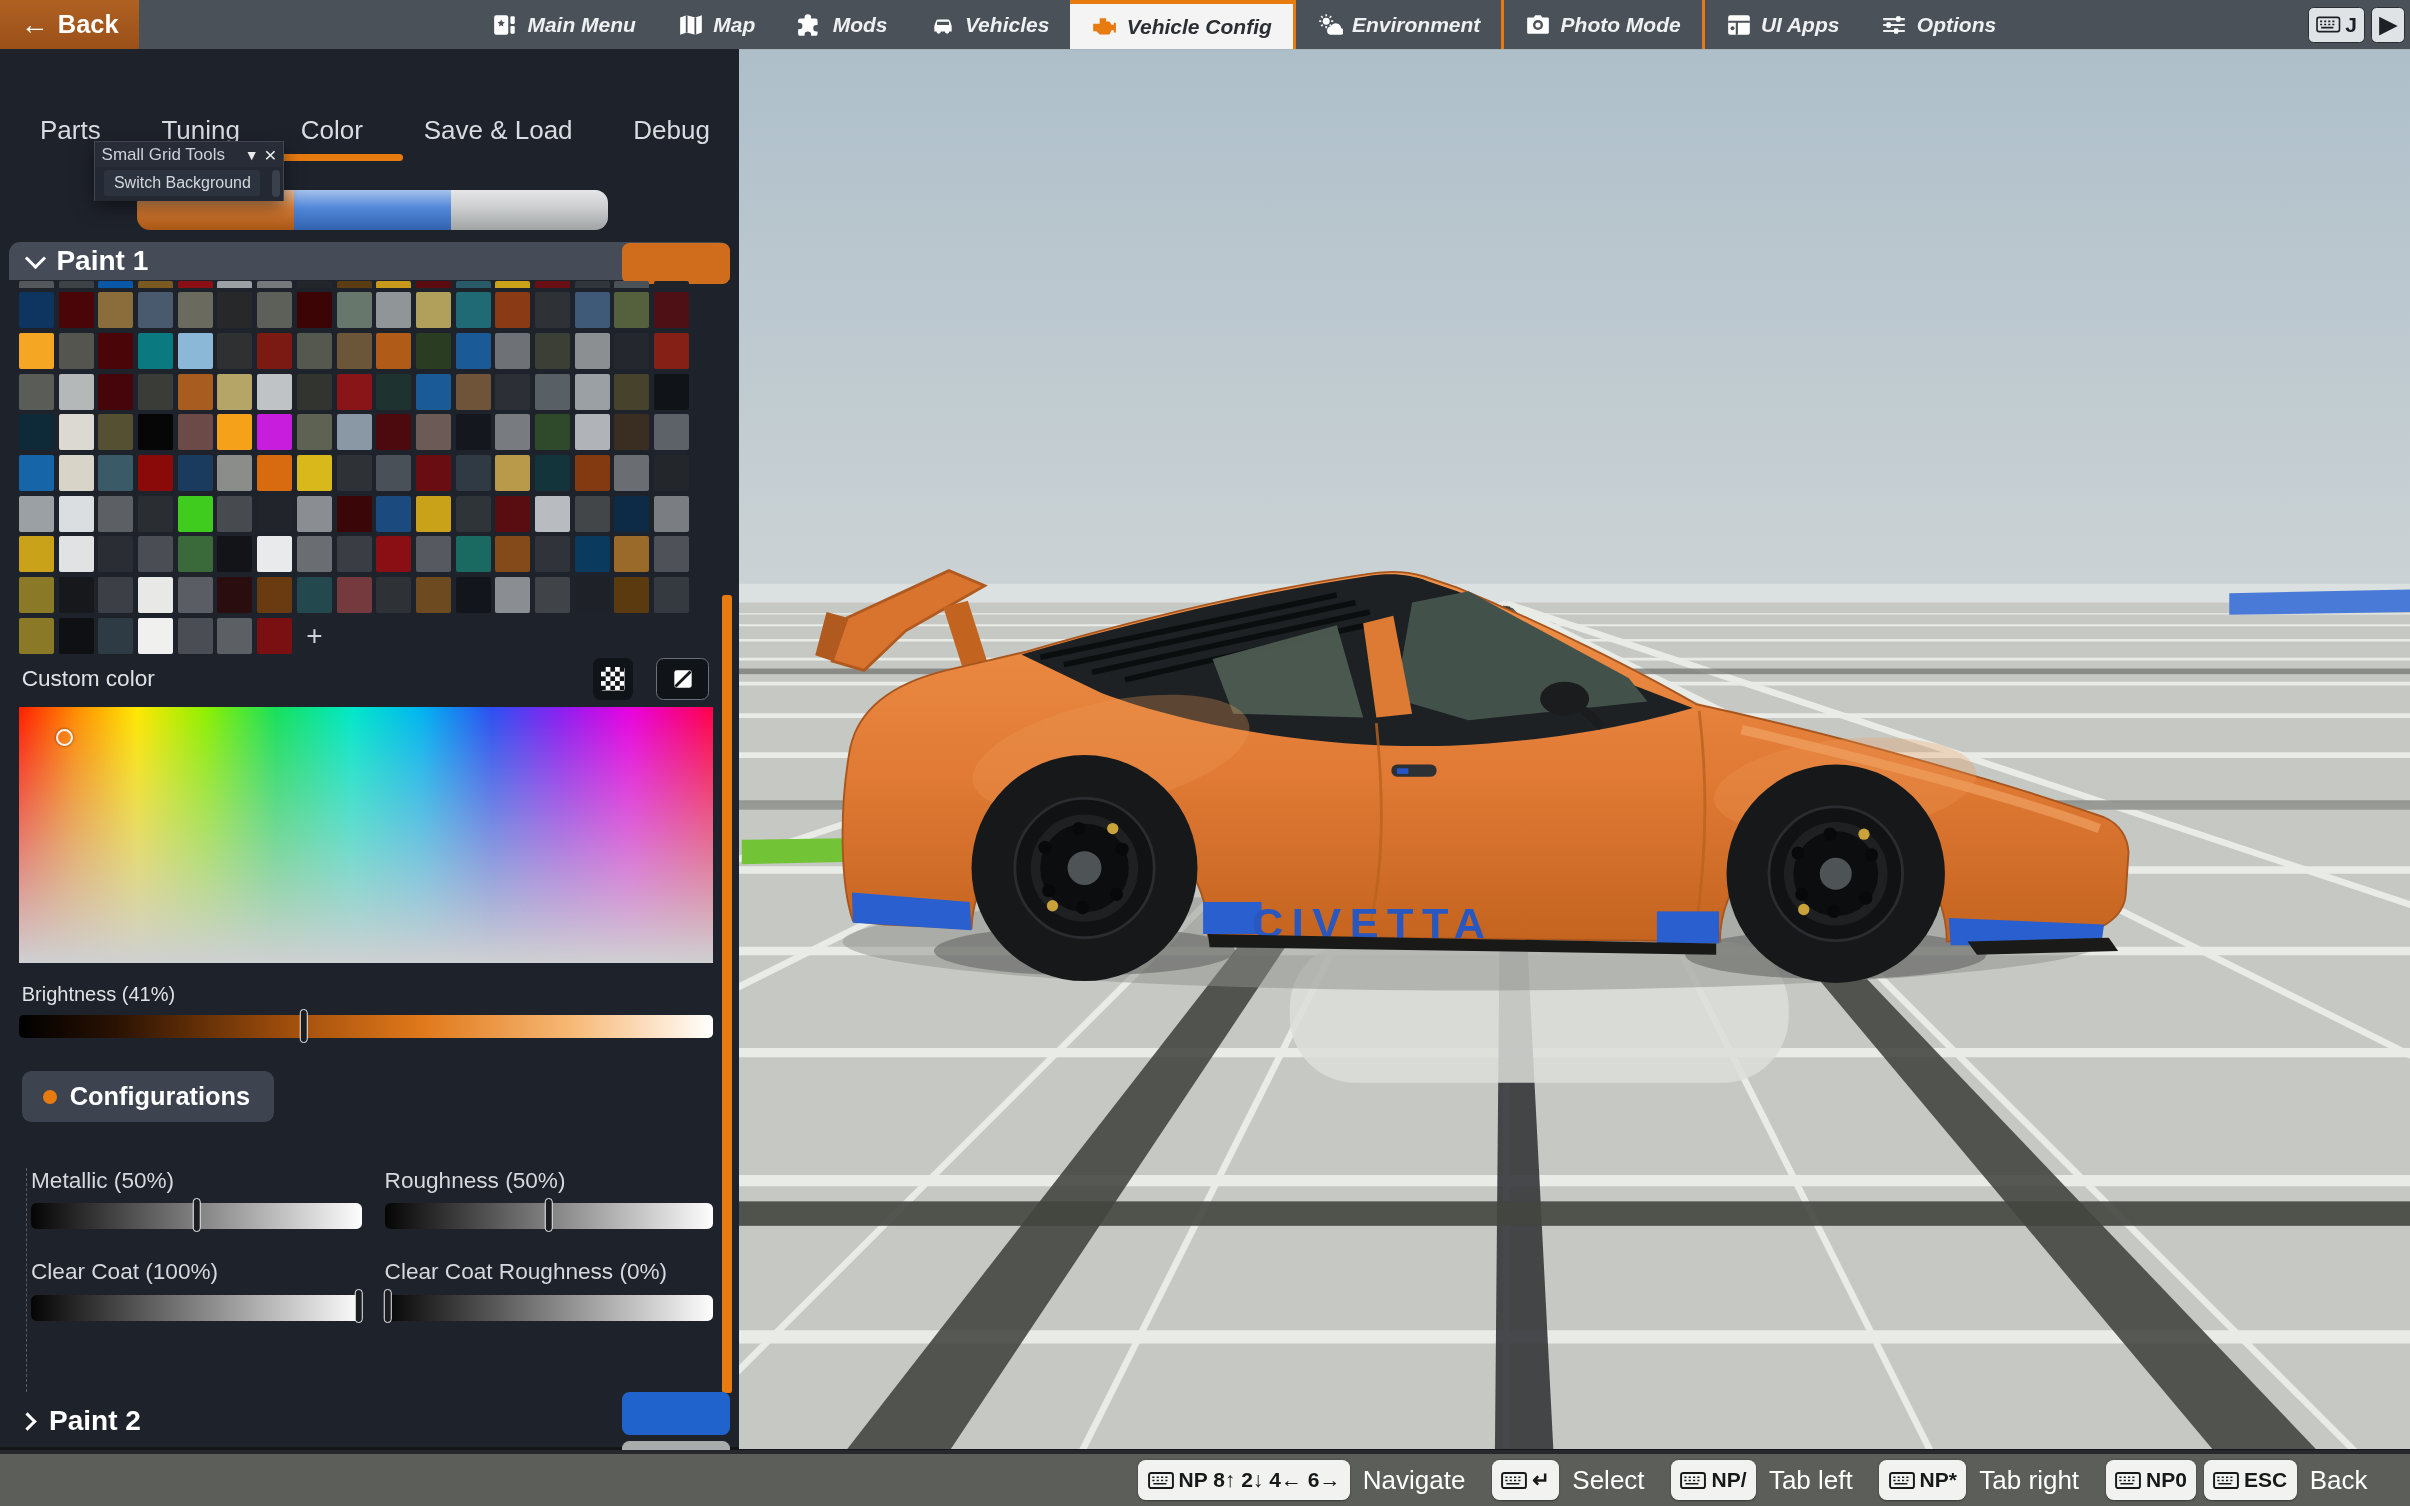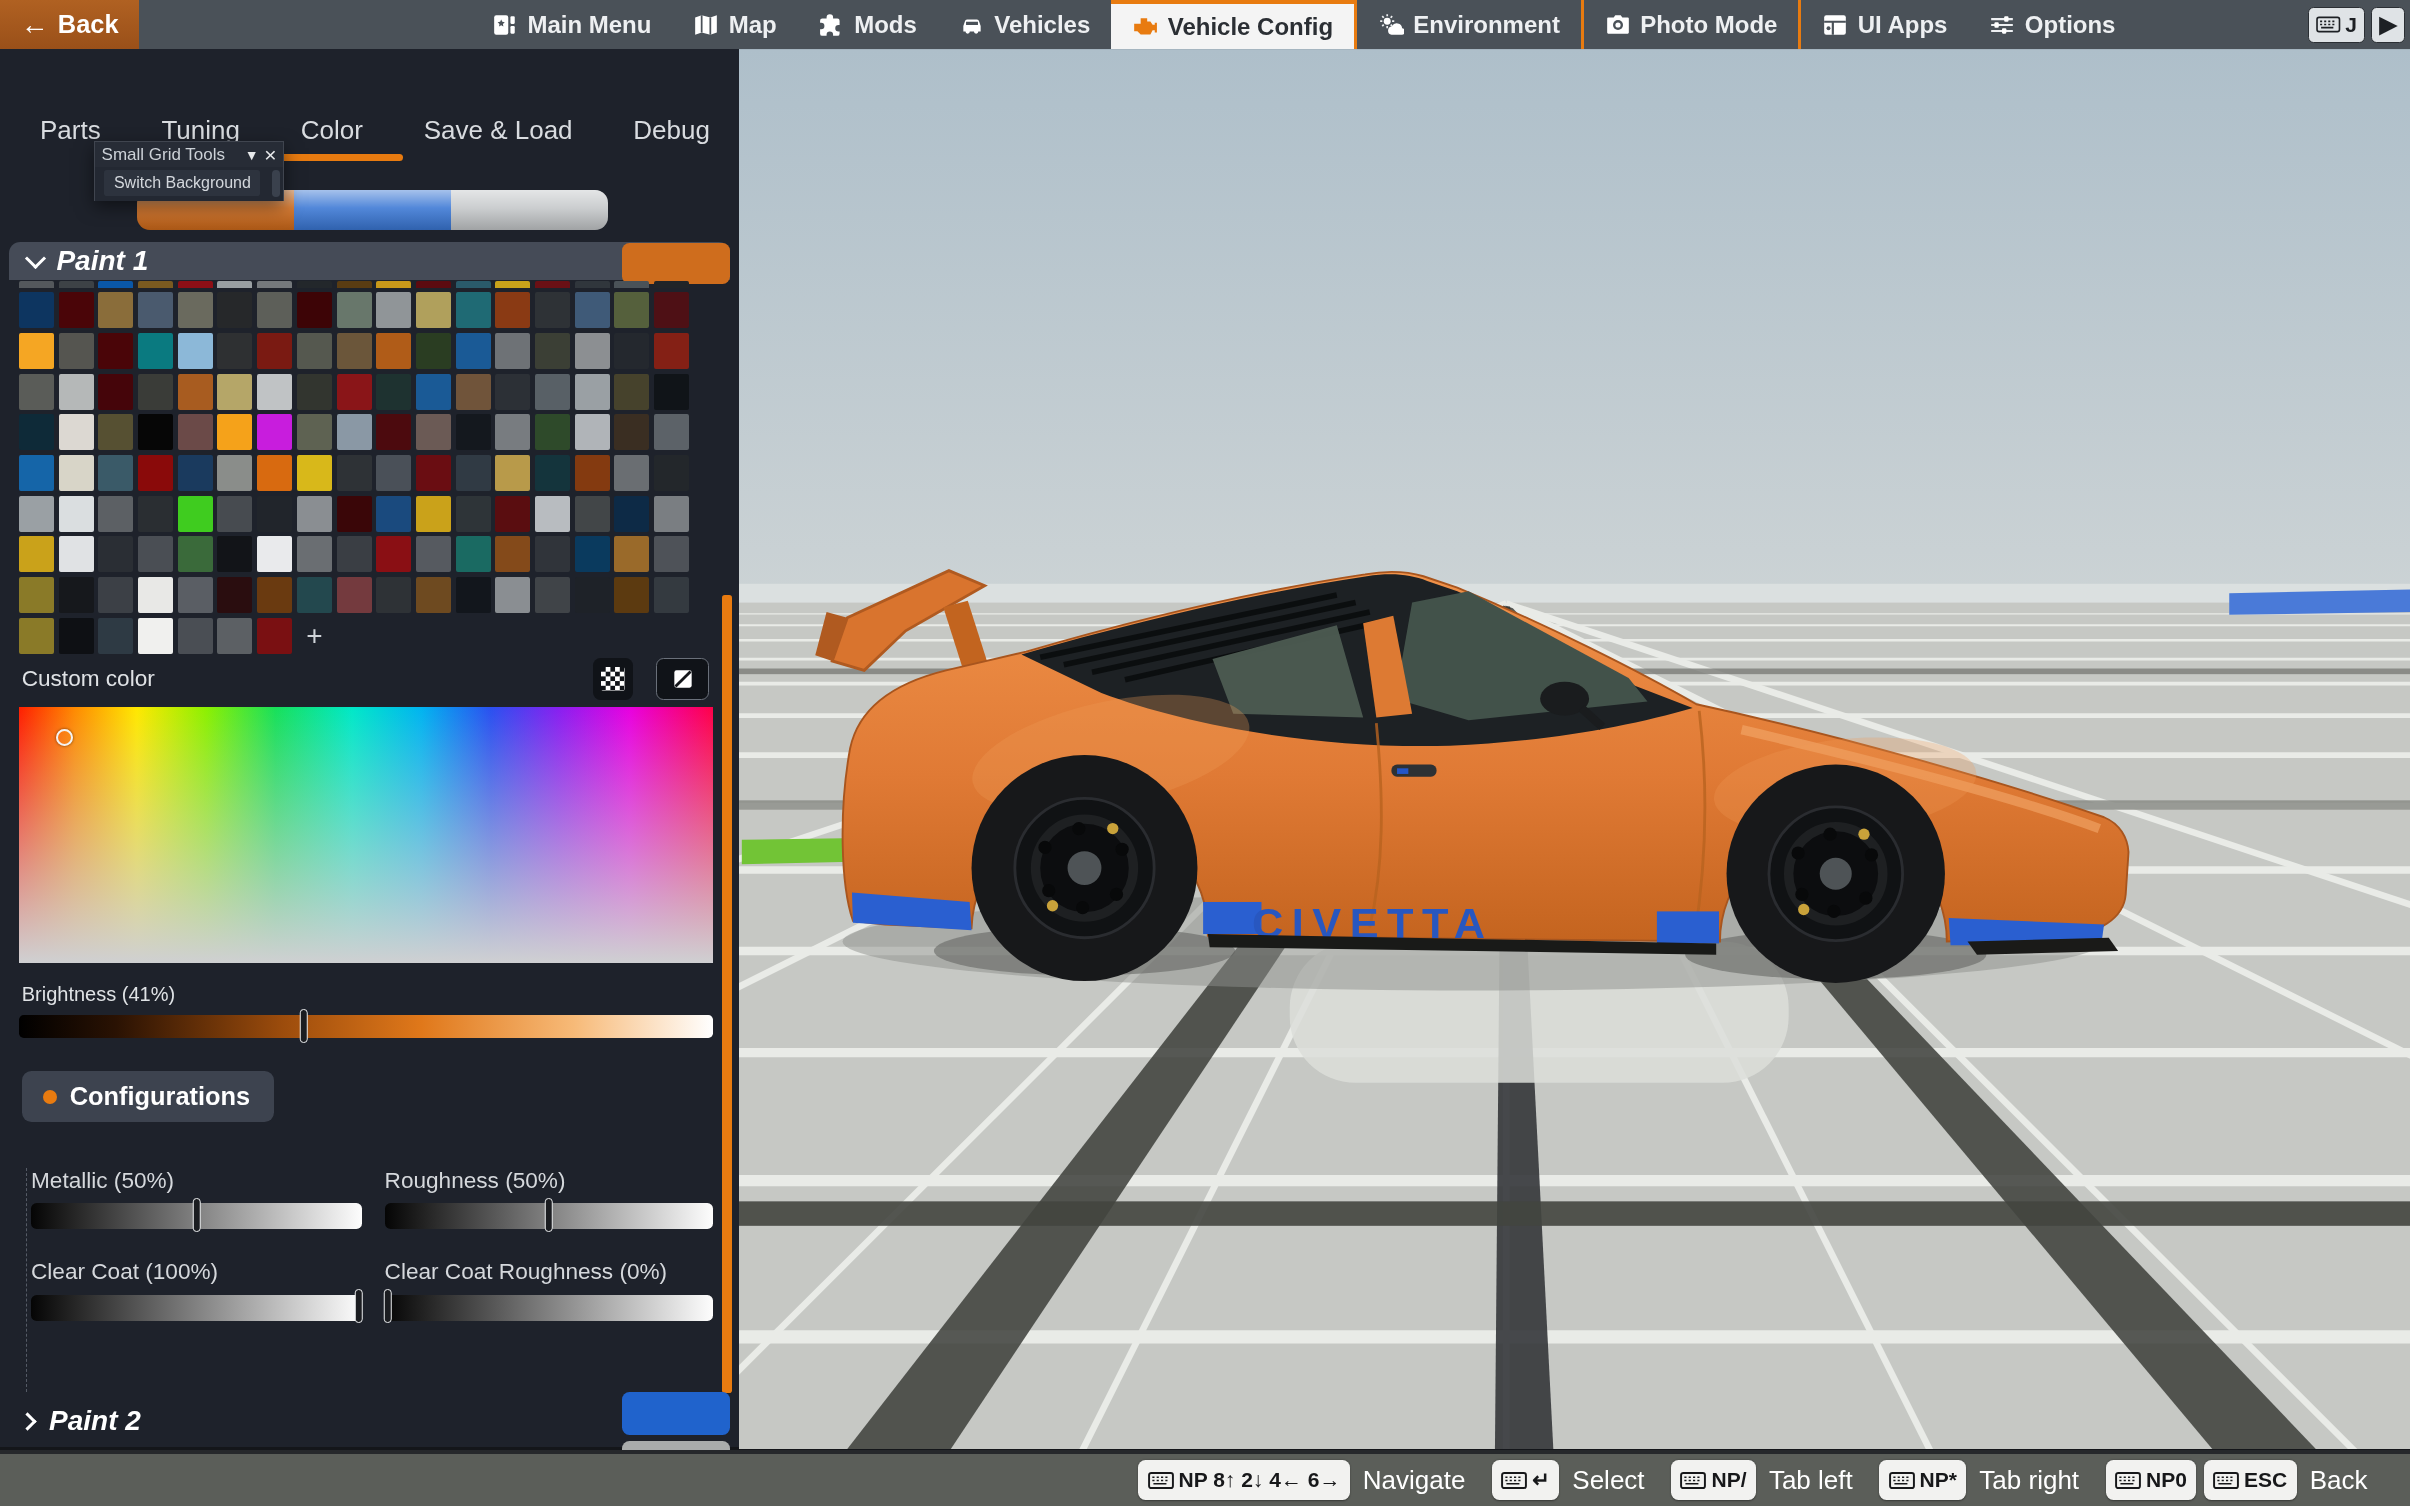--- a/index.html
+++ b/index.html
@@ -5,21 +5,21 @@
   * { margin:0; padding:0; box-sizing:border-box; }
   html,body { width:2411px; height:1507px; overflow:hidden; background:#14161a;
     font-family:"Liberation Sans", sans-serif; }
   #app { position:relative; width:2411px; height:1507px; overflow:hidden; }
 
   
   #topbar { position:absolute; left:0; top:0; width:2411px; height:49px; background:#4a5158; display:flex; align-items:stretch; }
   #back-btn { width:139px; background:linear-gradient(180deg,#b06122,#9a5019); color:#fff; display:flex; align-items:center; justify-content:center; gap:9.4px; font-size:25.4px; font-weight:bold; cursor:pointer; }
   #back-btn .arr { font-size:28px; font-weight:bold; }
   #topnav { position:absolute; left:471px; top:0; height:49px; display:flex; align-items:stretch; }
-  .nav-item { display:flex; align-items:center; gap:9.4px; padding:0 21px; color:#eef0f2; font-size:24px; font-weight:bold; cursor:pointer; }
+  .nav-item { display:flex; align-items:center; gap:9.4px; padding:0 21px; color:#eef0f2; font-size:21px; font-weight:bold; cursor:pointer;font-style:italic; }
   .nav-item svg { width:26px; height:26px; fill:#fff; }
   .nav-item.active { background:#f4f4f4; color:#2b2f34; border-top:4.7px solid #e87b10; }
   .nav-item.active svg { fill:#e87b10; }
   .nav-sep { width:2.8px; background:#e87b10; margin:0; }
   #topbar-right { position:absolute; right:5.6px; top:6.6px; display:flex; gap:5.6px; }
   .tr-btn { height:36px; border-radius:5.6px; background:#dfe3e6; border:1.9px solid #2b2f34; color:#1d2024; display:flex; align-items:center; gap:4.7px; padding:0 7.5px; font-size:21px; font-weight:bold; cursor:pointer; }
   .tr-btn svg { width:24.5px; height:19px; }
   .tr-btn .playtri { font-size:22.6px; }
 
   
@@ -36,21 +36,21 @@
   #popup-btn { position:absolute; left:9.4px; top:2.8px; width:156px; height:26px; background:#2d333e; border-radius:2.8px; color:#d3d7dc; font-size:16px; display:flex; align-items:center; justify-content:center; cursor:pointer; white-space:nowrap; }
   #popup-scroll { position:absolute; right:2.8px; top:2.8px; width:8.5px; height:27px; background:#3a414d; border-radius:3.8px; cursor:pointer; }
 
   #preview-bar { position:absolute; left:137px; top:141px; width:471px; height:40px; border-radius:13px; overflow:hidden; display:flex; z-index:1; }
   .prev-seg { flex:1; }
   #preview-gloss { position:absolute; inset:0; background:linear-gradient(180deg,rgba(255,255,255,.55),rgba(255,255,255,.12) 45%,rgba(0,0,0,.18)); }
 
   #paint1-head { position:absolute; left:9.4px; top:193px; width:721px; height:38px; background:#454b57; border-radius:11.3px 11.3px 0 0; display:flex; align-items:center; color:#fff; cursor:pointer; }
   .chev-down { width:15px; height:15px; border-right:3.8px solid #fff; border-bottom:3.8px solid #fff; transform:rotate(45deg); margin:-5.6px 13px 0 19px; }
   .chev-right { width:13px; height:13px; border-right:3.8px solid #fff; border-bottom:3.8px solid #fff; transform:rotate(-45deg); margin-right:15px; }
-  .paint-title { font-size:28px; font-weight:bold;font-style:italic; }
+  .paint-title { font-size:28px; font-weight:bold; }
   #paint1-swatch { position:absolute; left:622px; top:194px; width:108px; height:41px; border-radius:7.5px; cursor:pointer; }
 
   #swatch-grid { position:absolute; left:19px; top:232px; width:670px; }
   .sw-row { display:flex; gap:4.7px; margin-bottom:4.7px; overflow:hidden; }
   .sw-cell { width:35px; height:36px; border-radius:1.9px; flex:0 0 35px; cursor:pointer; }
   .sw-add { width:35px; height:36px; display:flex; align-items:center; justify-content:center; color:#cfd3d8; font-size:28px; cursor:pointer; }
 
   #custom-label { position:absolute; left:21.7px; top:617px; color:#dfe2e5; font-size:22.6px; }
   #btn-checker { position:absolute; left:593px; top:609px; width:40px; height:42px; background:#101318; border-radius:7.5px; display:flex; align-items:center; justify-content:center; cursor:pointer; }
   #btn-checker .chk { width:24.5px; height:24.5px; background:repeating-conic-gradient(#fff 0% 25%, rgba(255,255,255,0) 0% 50%) 0 0/9.4px 9.4px; border-radius:2.8px; }

